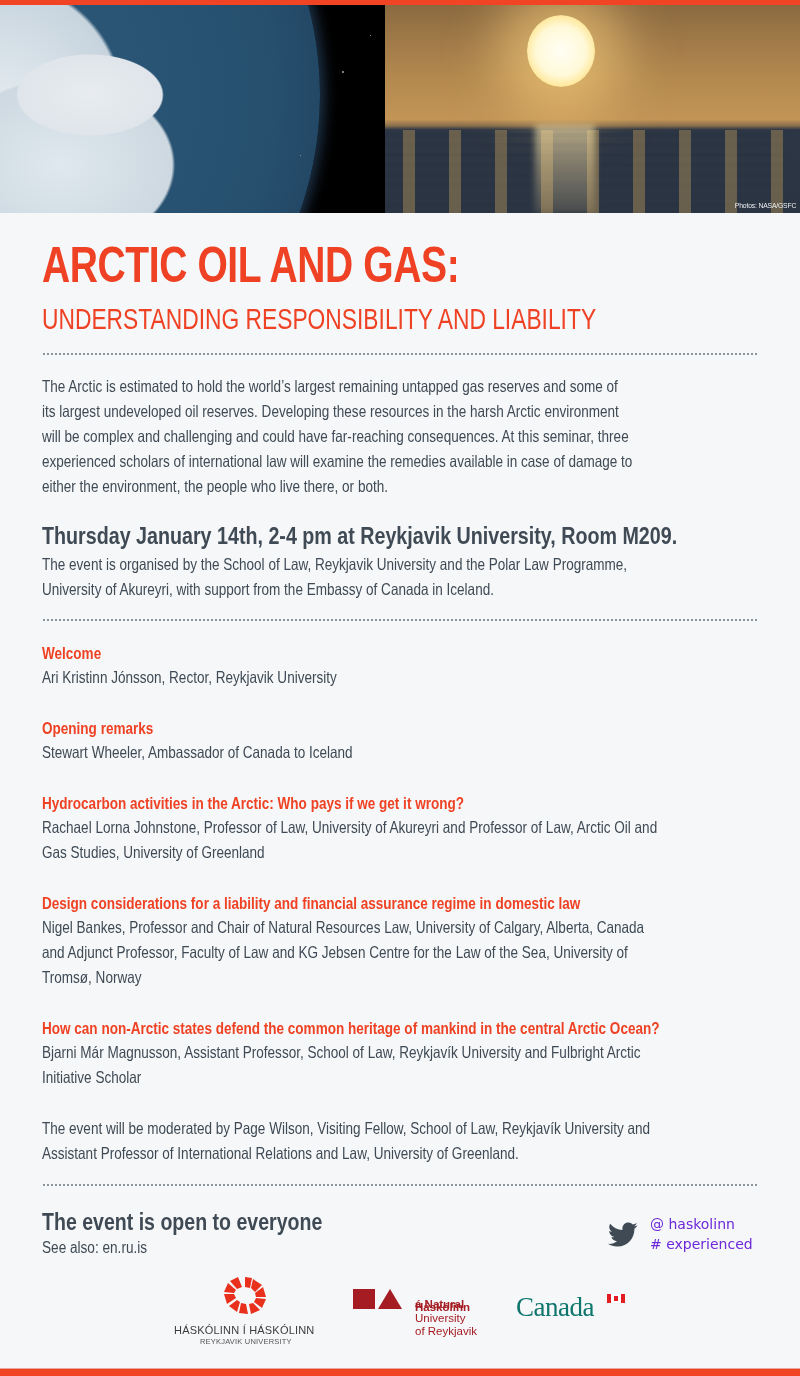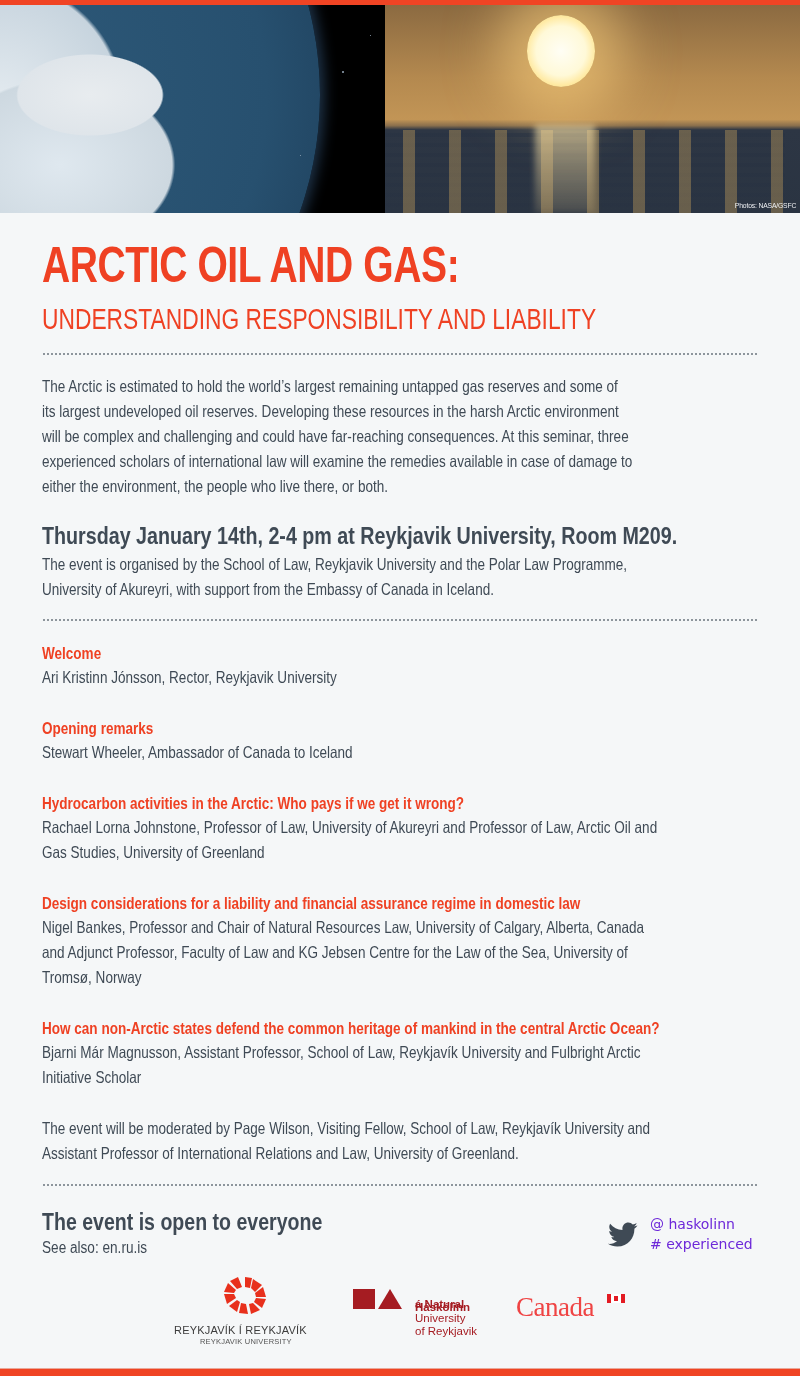--- a/index.html
+++ b/index.html
@@ -129,21 +129,21 @@
   }
   .ua-line1, .ua-line2 { position: absolute; left: 62px; font-size: 11.5px; font-weight: bold; color: #a51c22; white-space: nowrap; }
   .ua-line1 { top: 16px; }
   .ua-line2 { top: 13px; }
   .ua-line3, .ua-line4 { position: absolute; left: 62px; font-size: 11.5px; color: #a51c22; white-space: nowrap; }
   .ua-line3 { top: 27px; }
   .ua-line4 { top: 40px; }
 
   .logo-ca { position: absolute; left: 516px; top: 1292px; width: 110px; height: 32px; }
   .ca-word {
-    position: absolute; left: 0; top: 0; font-family: "Liberation Serif", serif; font-size: 27px; color: #ef4444; white-space: nowrap; letter-spacing: -0.5px;
+    position: absolute; left: 0; top: 0; font-family: "Liberation Serif", serif; font-size: 27px; color: #0f766e; white-space: nowrap; letter-spacing: -0.5px;
   }
   .ca-flag { position: absolute; left: 91px; top: 2px; width: 18px; height: 9px; display: flex; }
   .ca-flag .r { width: 4px; height: 9px; background: #e31b23; }
   .ca-flag .w { width: 10px; height: 9px; background: #fff; position: relative; }
   .ca-flag .w::after { content: ""; position: absolute; left: 3px; top: 2px; width: 4px; height: 5px; background: #e31b23; }
 </style>
 </head>
 <body>
 
 <div class="top-bar"></div>
@@ -239,21 +239,21 @@
       <path d="M44 24 L40 33 L32 27 L34 23 Z"></path>
       <path d="M38 35 L29 39 L27 29 L31 28 Z"></path>
       <path d="M26 39 L17 38 L19 28 L24 29 Z"></path>
       <path d="M15 37 L7 31 L15 25 L18 27 Z"></path>
       <path d="M5 29 L2 19 L12 19 L14 23 Z"></path>
       <path d="M2 17 L6 8 L14 15 L12 18 Z"></path>
       <path d="M8 6 L16 2 L20 12 L15 14 Z"></path>
     </g>
     <circle cx="23" cy="21" r="6" fill="#f5f7f8"></circle>
   </svg>
-  <div class="ru-name">REYKJAVÍK Í REYKJAVÍK</div>
+  <div class="ru-name">HÁSKÓLINN Í HÁSKÓLINN</div>
   <div class="ru-sub">REYKJAVIK UNIVERSITY</div>
 </div>
 
 <div class="logo-ua">
   <div class="ua-square"></div>
   <div class="ua-triangle"></div>
   <div class="ua-line1">Háskólinn</div>
   <div class="ua-line2">á Natural</div>
   <div class="ua-line3">University</div>
   <div class="ua-line4">of Reykjavik</div>

